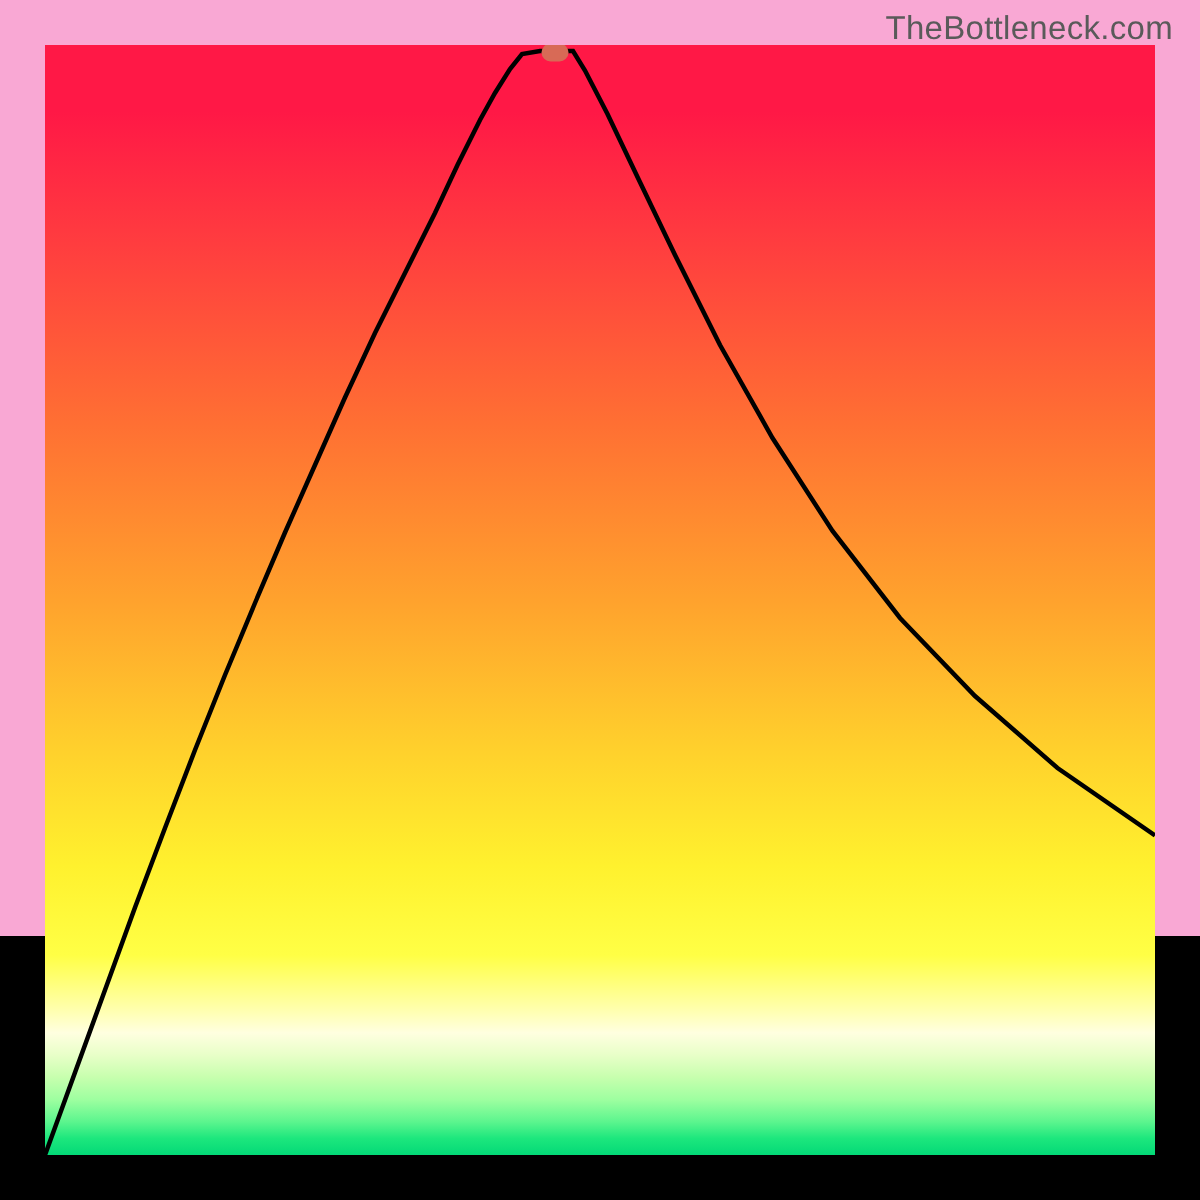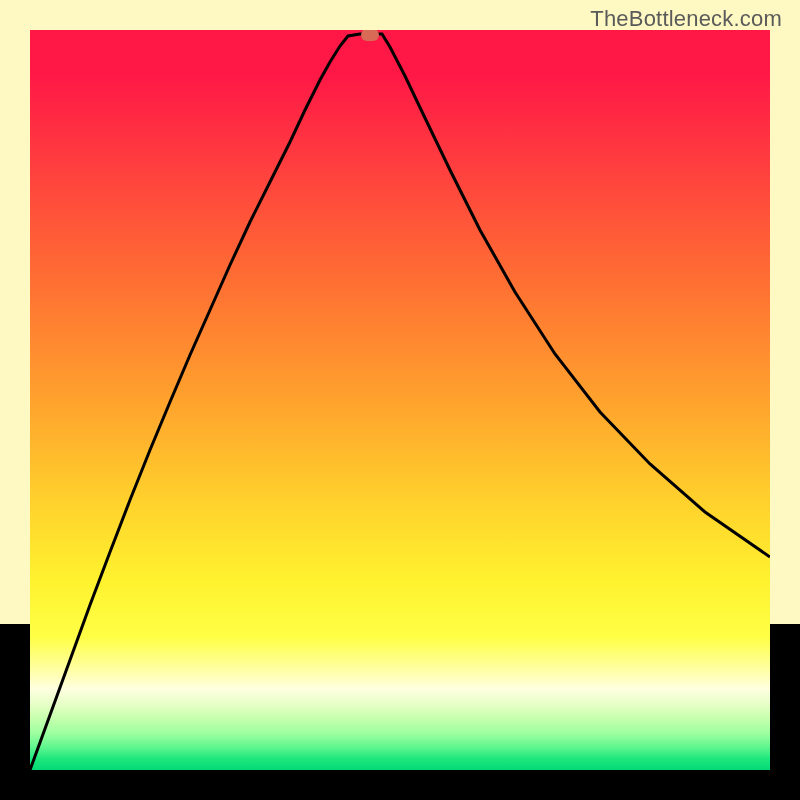--- a/index.html
+++ b/index.html
@@ -8,21 +8,21 @@
     width: 800px;
     height: 800px;
     background: #000;
     font-family: Arial, Helvetica, sans-serif;
     overflow: hidden;
   }
   .frame {
     position: relative;
     width: 800px;
     height: 624px;
-    background: #fef9c3;
+    background: #f9a8d4;
   }
   .watermark {
     position: absolute;
     top: 6px;
     right: 18px;
     color: #5a5a5a;
     font-size: 22px;
     font-weight: 500;
     letter-spacing: 0.2px;
     z-index: 5;

